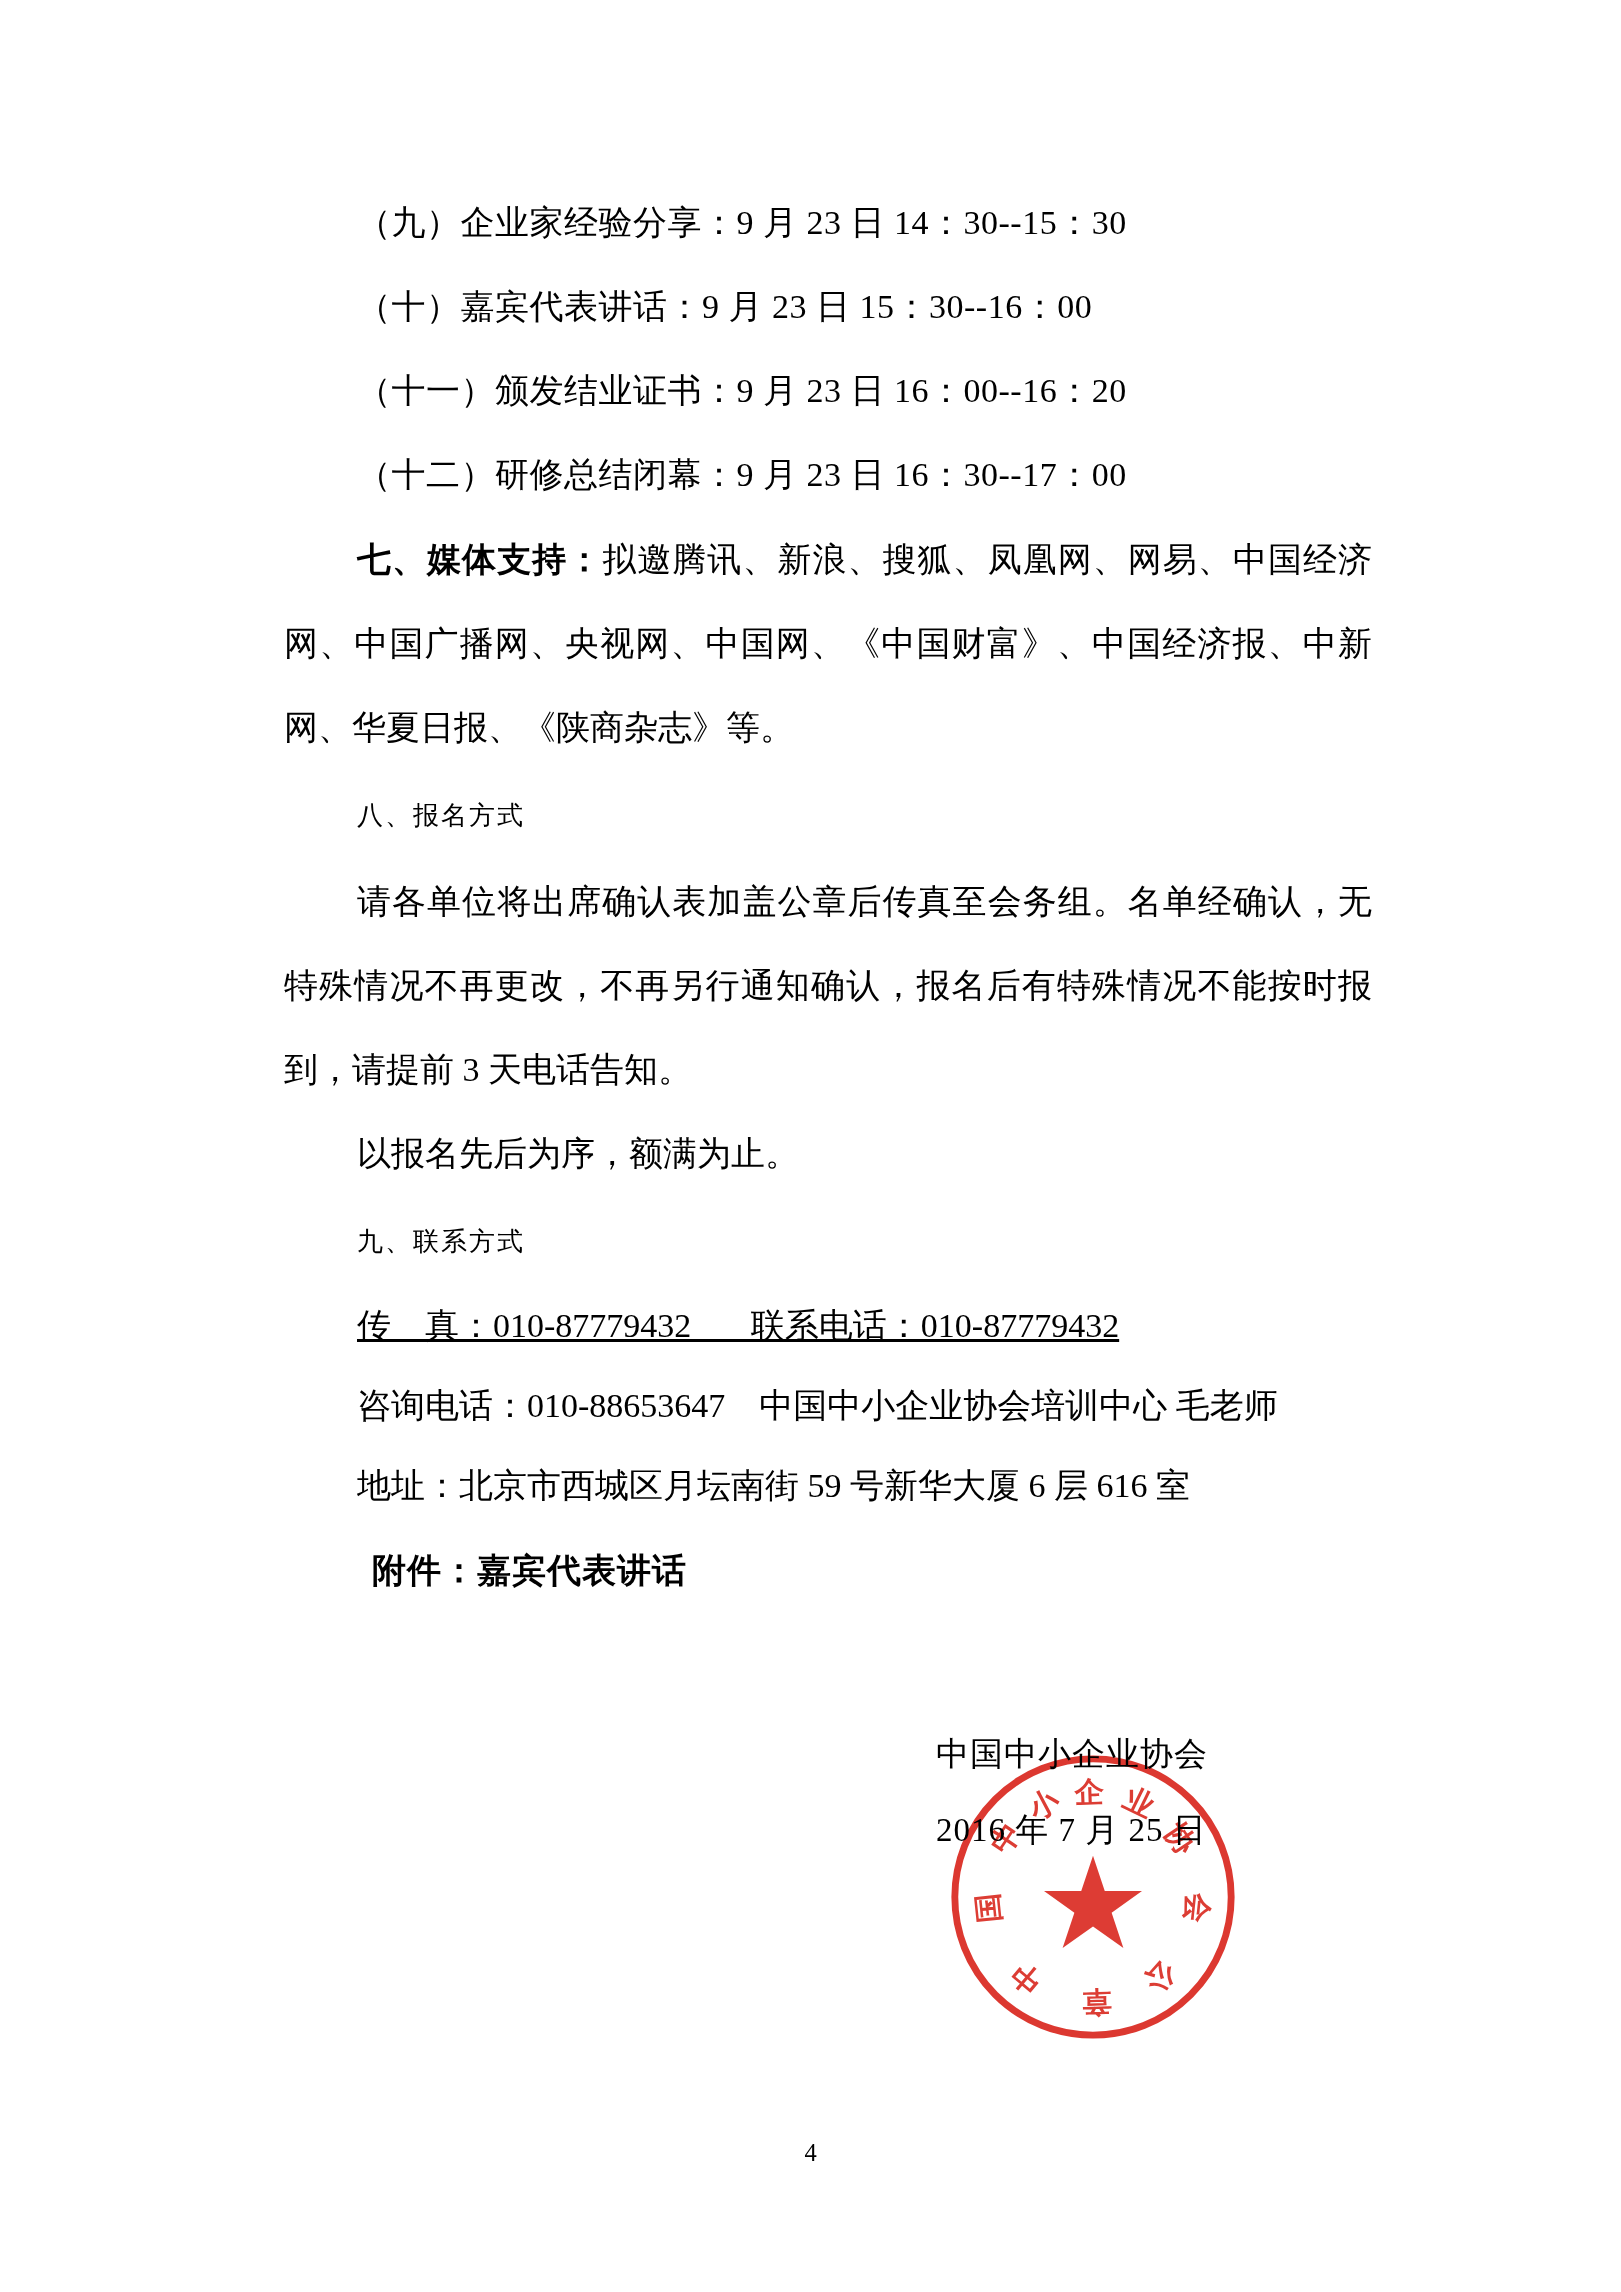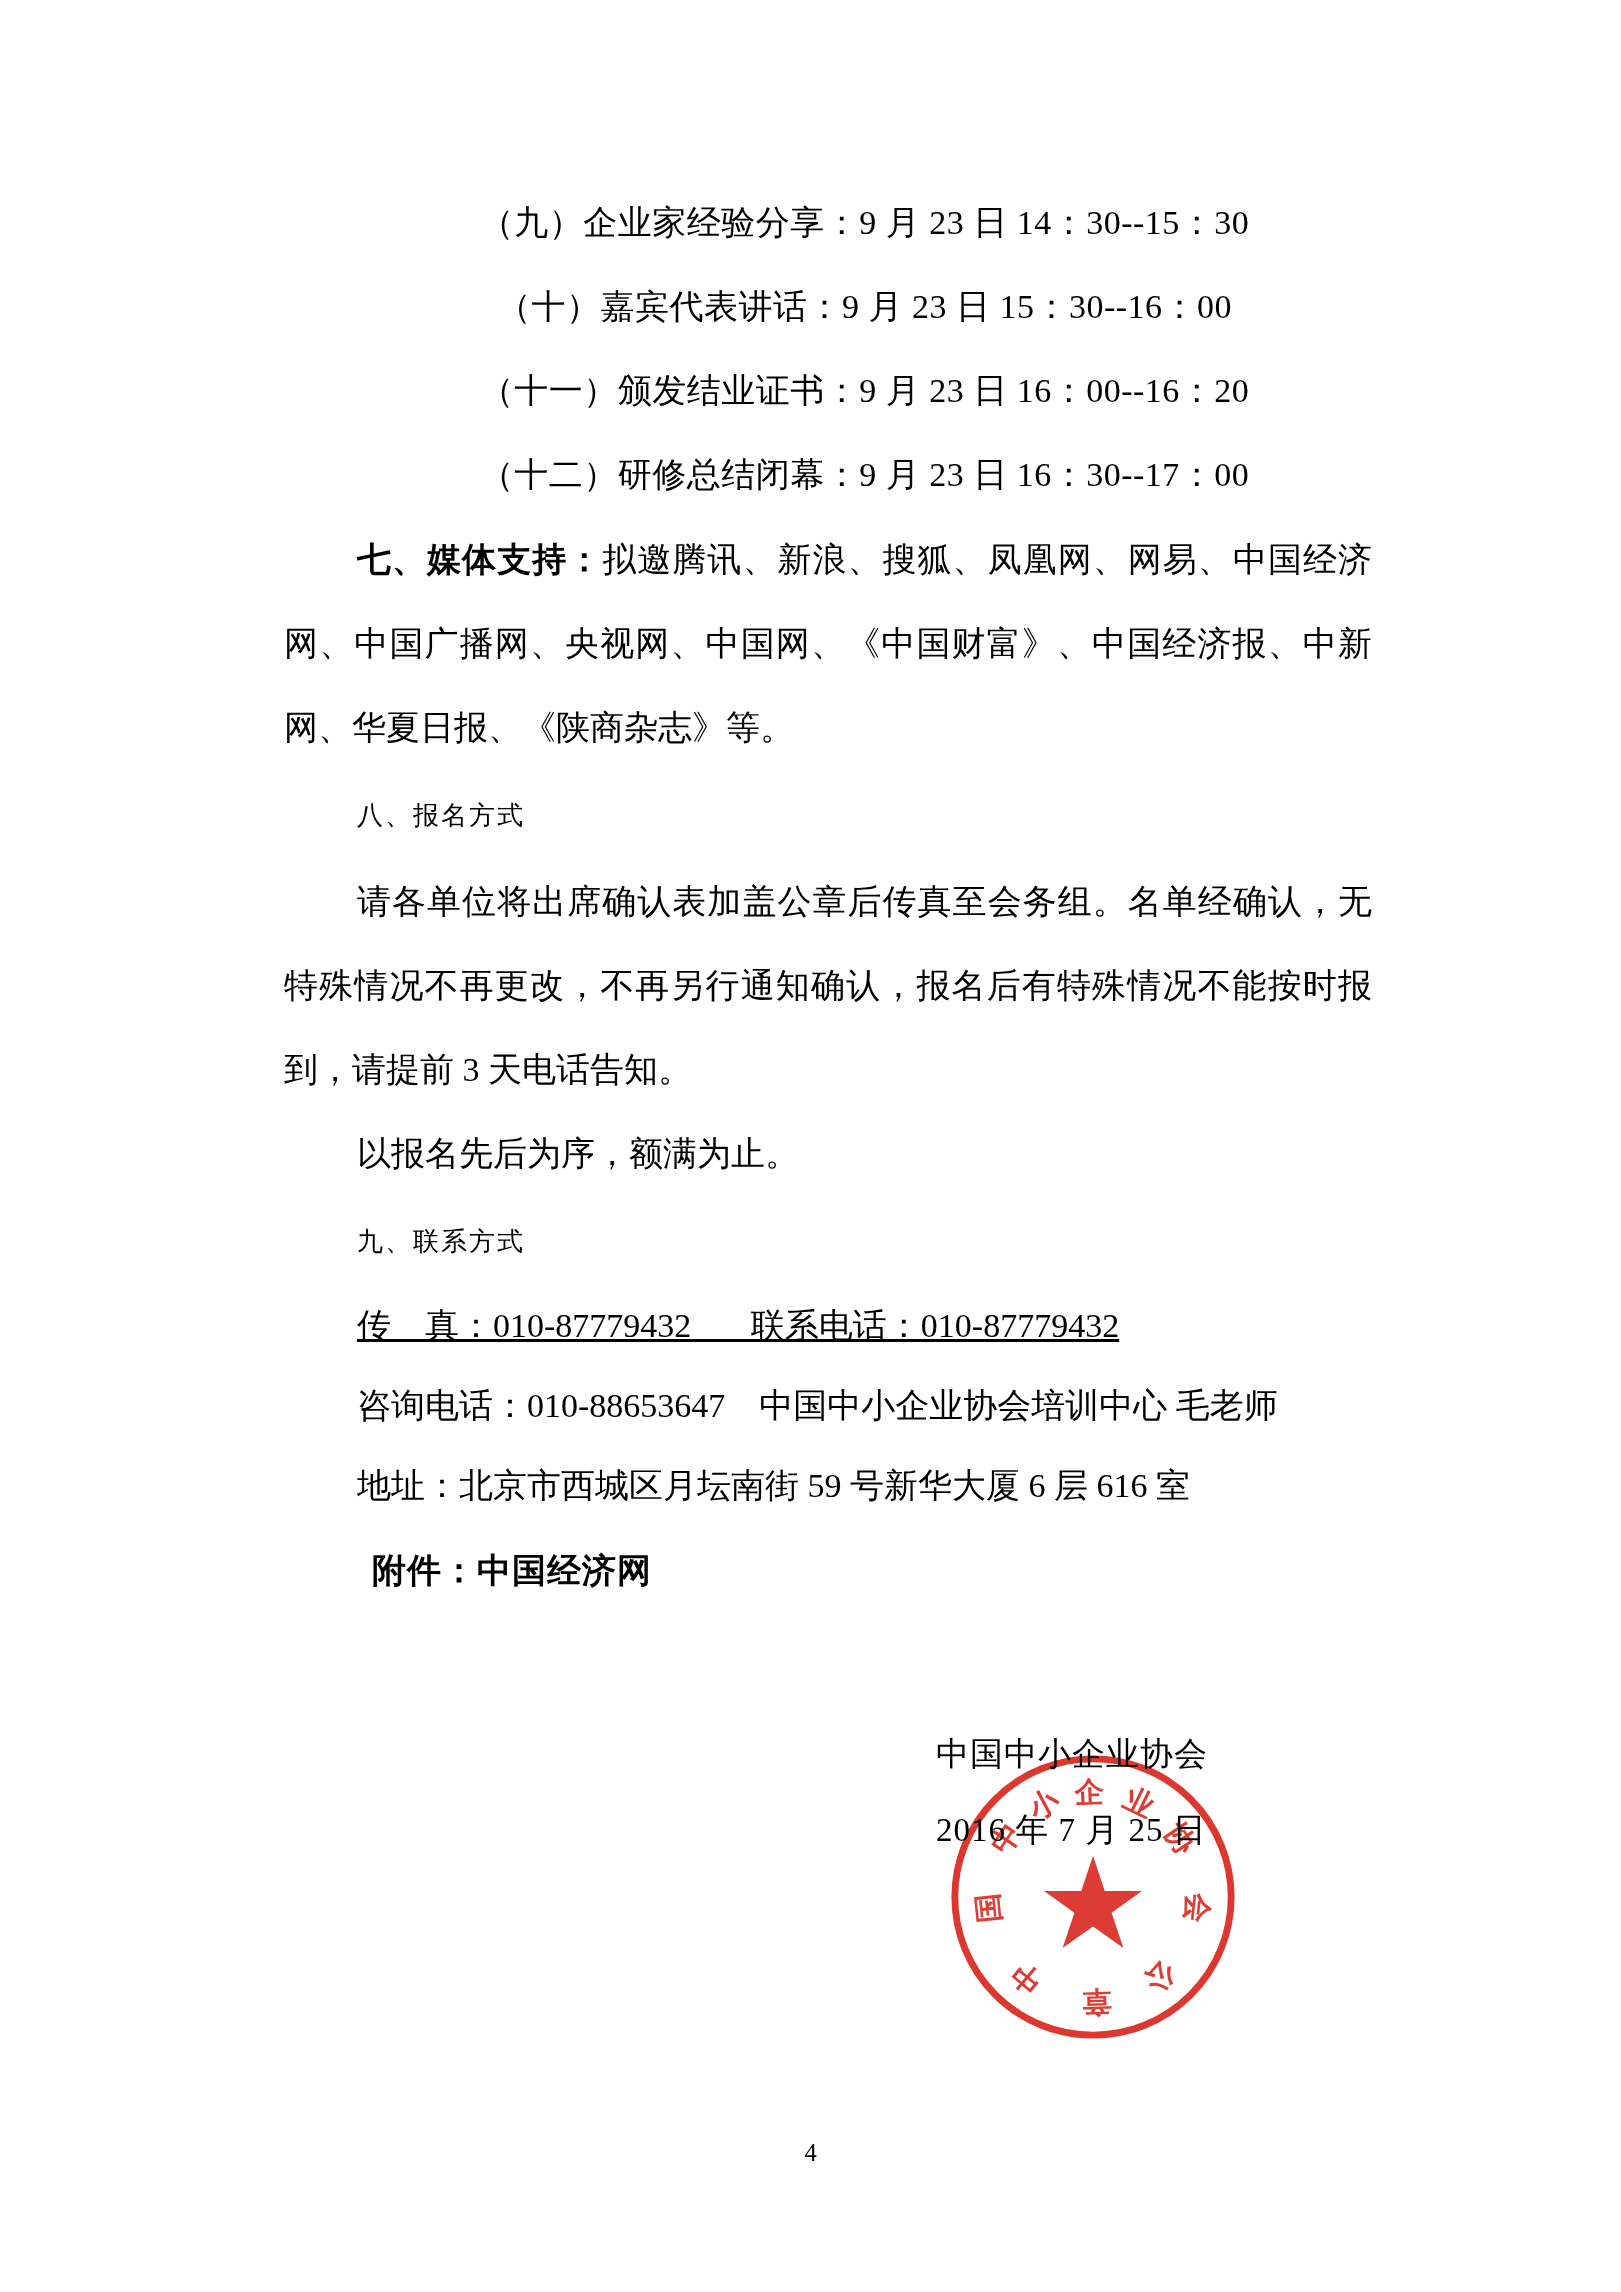--- a/index.html
+++ b/index.html
@@ -29,21 +29,20 @@
     width: 1088px;
   }
   .line {
     font-size: 34px;
     line-height: 84px;
     white-space: pre-wrap;
     letter-spacing: 0.5px;
   }
   .indent {
     text-indent: 73px;
-    text-align: center;
   }
   .heading {
     font-family: "DejaVu Sans", "Liberation Sans", sans-serif;
     font-weight: normal;
     font-size: 26px;
     line-height: 90px;
     text-indent: 73px;
     letter-spacing: 2px;
   }
   .para {
@@ -118,21 +117,21 @@
 
     <div class="para">以报名先后为序，额满为止。</div>
 
     <div class="heading">九、联系方式</div>
 
 
     <div class="contact-line" style="text-indent:73px;text-decoration:underline;">传    真：010-87779432       联系电话：010-87779432</div>
     <div class="contact-line" style="text-indent:73px;">咨询电话：010-88653647    中国中小企业协会培训中心 毛老师</div>
     <div class="contact-line" style="text-indent:73px;">地址：北京市西城区月坛南街 59 号新华大厦 6 层 616 室</div>
 
-    <div class="attach">附件：中国经济网</div>
+    <div class="attach">附件：嘉宾代表讲话</div>
 
   </div>
 
   <div class="stamp">
     <svg width="294" height="294" viewBox="0 0 300 300" xmlns="http://www.w3.org/2000/svg">
       <g fill="none" stroke="#d9271e" stroke-width="7" opacity="0.92">
         <circle cx="150" cy="150" r="141"></circle>
       </g>
       <g opacity="0.9">
         <polygon points="150,108 162,144 200,144 169,166 181,202 150,180 119,202 131,166 100,144 138,144" fill="#d9271e"></polygon>

